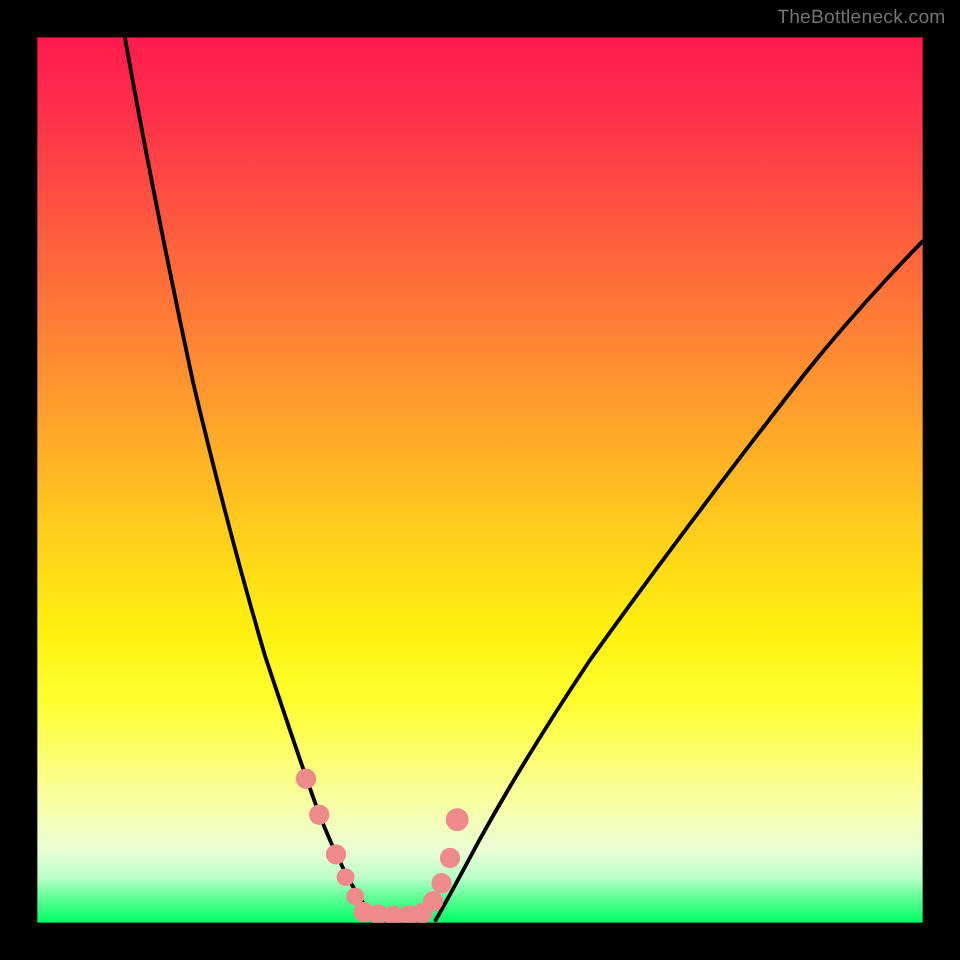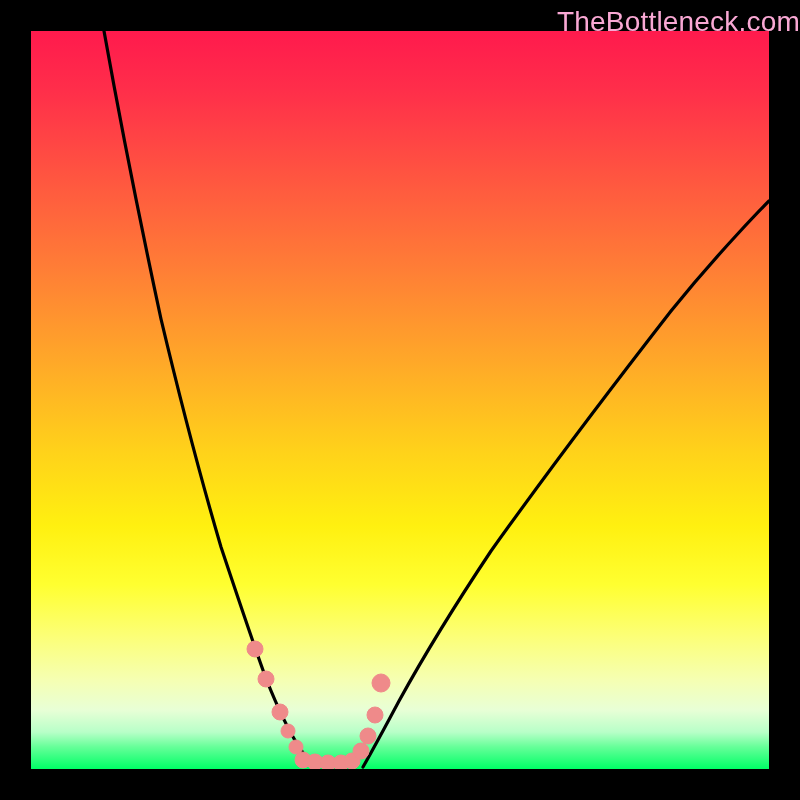--- a/index.html
+++ b/index.html
@@ -48,23 +48,23 @@
       #f5ffb3 88%,
       #e8ffd6 92%,
       #b8ffc8 95%,
       #66ff99 97%,
       #00ff66 100%
     );
   }
   .watermark {
     position: absolute;
     top: 6px;
-    right: 0;
-    color: #f9a8d4;
-    font-size: 28px;
+    right: 12px;
+    color: #737373;
+    font-size: 16px;
     font-weight: 500;
     letter-spacing: 0.2px;
     z-index: 5;
     user-select: none;
   }
   svg.curves {
     position: absolute;
     left: 31px;
     top: 31px;
     width: 738px;

